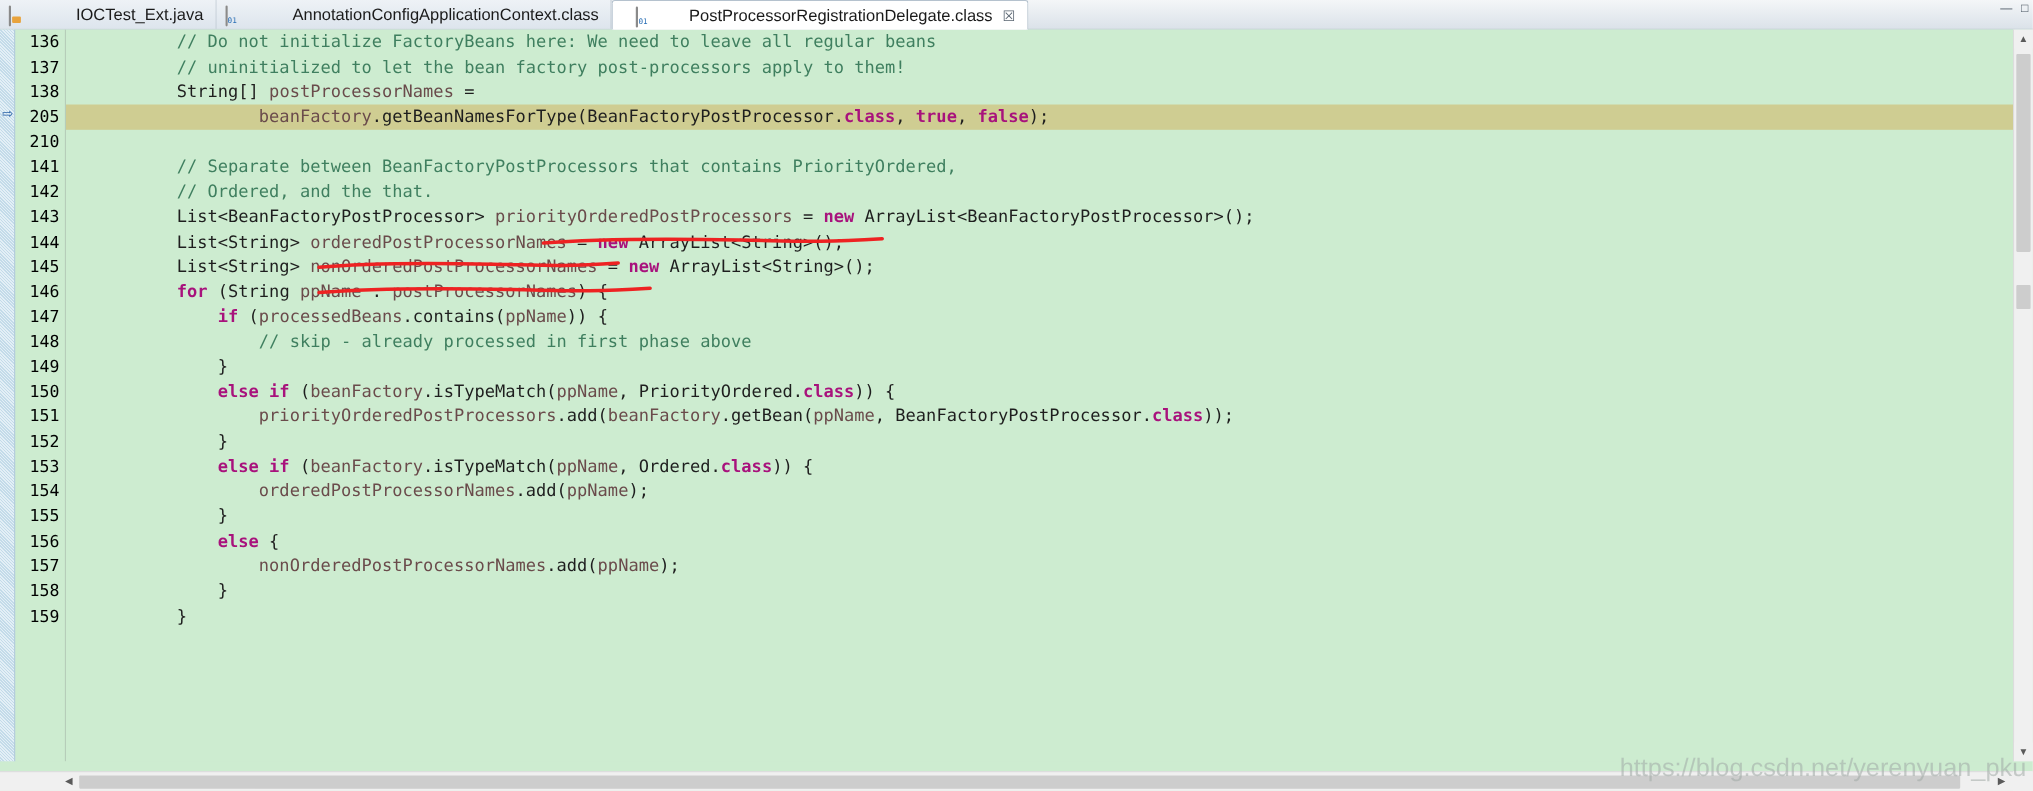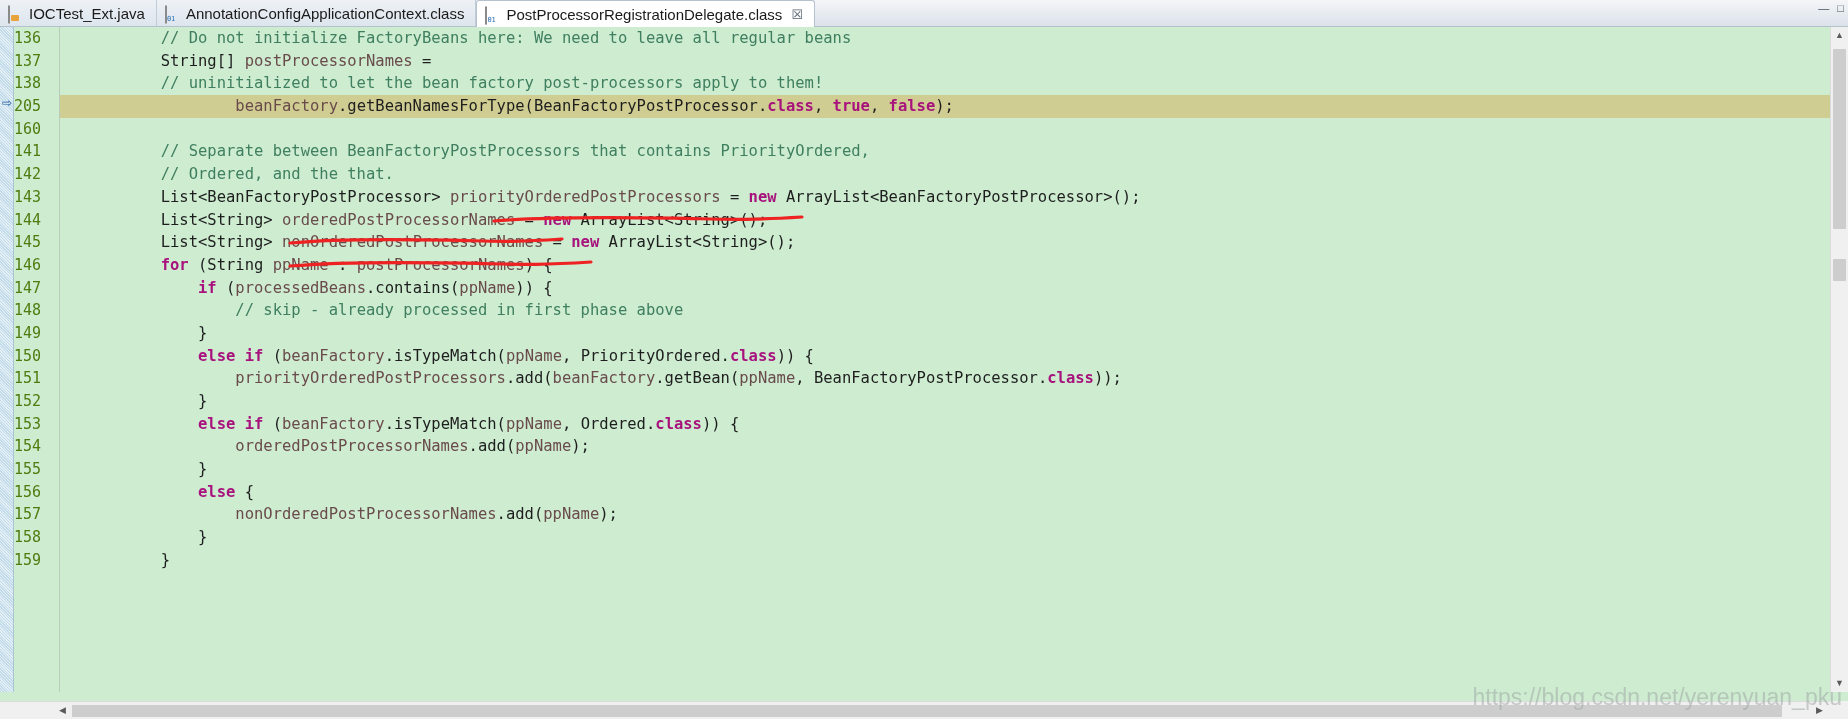--- a/index.html
+++ b/index.html
@@ -51,29 +51,30 @@
   }
   .tab.active {
     background: #ffffff;
     border-top: 1px solid #b5c2ce;
     border-left: 1px solid #b5c2ce;
     border-right: 1px solid #b5c2ce;
     border-radius: 3px 3px 0 0;
     height: 27px;
     margin-bottom: -1px;
     z-index: 3;
+    text-align: right;
   }
   .tab-icon {
     width: 15px; height: 15px;
     margin-right: 6px;
     flex: 0 0 auto;
     display: inline-block;
     position: relative;
   }
-  .tab-label { line-height: 1; }
+  .tab-label { line-height: 1; margin-left: 40px; }
   .tab-close {
     margin-left: 9px;
     font-size: 13px;
     color: #5a6672;
     line-height: 1;
     cursor: pointer;
   }
   .tabbar-filler { flex: 1 1 auto; height: 26px; }
 
   
@@ -133,25 +134,25 @@
     position: absolute;
     left: 14px; top: 0;
     width: 45px;
     height: 665px;
     background: #cdecd0;
     box-sizing: border-box;
   }
   .gutter-line {
     height: 22.7px;
     line-height: 22.7px;
-    text-align: left;
+    text-align: right;
     padding-right: 5px;
     font-family: "DejaVu Sans Mono", monospace;
     font-size: 15px;
-    color: #4d7c0f;
+    color: #000000;
     box-sizing: border-box;
     white-space: nowrap;
   }
 
   .gutter-sep {
     position: absolute;
     left: 59px; top: 0;
     width: 1px; height: 665px;
     background: #b6cdb9;
   }
@@ -341,21 +342,21 @@
 
     <div class="ann-ruler">
       <div class="ann-marker" style="top:70px;">⇨</div>
     </div>
 
     <div class="gutter" id="gutter">
         <div class="gutter-line">136</div>
         <div class="gutter-line">137</div>
         <div class="gutter-line">138</div>
         <div class="gutter-line">205</div>
-        <div class="gutter-line">160</div>
+        <div class="gutter-line">210</div>
         <div class="gutter-line">141</div>
         <div class="gutter-line">142</div>
         <div class="gutter-line">143</div>
         <div class="gutter-line">144</div>
         <div class="gutter-line">145</div>
         <div class="gutter-line">146</div>
         <div class="gutter-line">147</div>
         <div class="gutter-line">148</div>
         <div class="gutter-line">149</div>
         <div class="gutter-line">150</div>
@@ -366,22 +367,22 @@
         <div class="gutter-line">155</div>
         <div class="gutter-line">156</div>
         <div class="gutter-line">157</div>
         <div class="gutter-line">158</div>
         <div class="gutter-line">159</div>
       </div>
     <div class="gutter-sep"></div>
 
     <div class="code-area" id="codearea">
         <div class="code-line"><span>        </span><span class="t-comment">// Do not initialize FactoryBeans here: We need to leave all regular beans</span></div>
+        <div class="code-line"><span>        </span><span class="t-comment">// uninitialized to let the bean factory post-processors apply to them!</span></div>
         <div class="code-line"><span>        </span><span class="t-plain">String[] </span><span class="t-var">postProcessorNames</span><span class="t-plain"> =</span></div>
-        <div class="code-line"><span>        </span><span class="t-comment">// uninitialized to let the bean factory post-processors apply to them!</span></div>
         <div class="code-line highlight"><span>                </span><span class="t-var">beanFactory</span><span class="t-plain">.getBeanNamesForType(BeanFactoryPostProcessor.</span><span class="t-keyword">class</span><span class="t-plain">, </span><span class="t-keyword">true</span><span class="t-plain">, </span><span class="t-keyword">false</span><span class="t-plain">);</span></div>
         <div class="code-line"></div>
         <div class="code-line"><span>        </span><span class="t-comment">// Separate between BeanFactoryPostProcessors that contains PriorityOrdered,</span></div>
         <div class="code-line"><span>        </span><span class="t-comment">// Ordered, and the that.</span></div>
         <div class="code-line"><span>        </span><span class="t-plain">List&lt;BeanFactoryPostProcessor&gt; </span><span class="t-var">priorityOrderedPostProcessors</span><span class="t-plain"> = </span><span class="t-keyword">new</span><span class="t-plain"> ArrayList&lt;BeanFactoryPostProcessor&gt;();</span></div>
         <div class="code-line"><span>        </span><span class="t-plain">List&lt;String&gt; </span><span class="t-var">orderedPostProcessorNames</span><span class="t-plain"> = </span><span class="t-keyword">new</span><span class="t-plain"> ArrayList&lt;String&gt;();</span></div>
         <div class="code-line"><span>        </span><span class="t-plain">List&lt;String&gt; </span><span class="t-var">nonOrderedPostProcessorNames</span><span class="t-plain"> = </span><span class="t-keyword">new</span><span class="t-plain"> ArrayList&lt;String&gt;();</span></div>
         <div class="code-line"><span>        </span><span class="t-keyword">for</span><span class="t-plain"> (String </span><span class="t-var">ppName</span><span class="t-plain"> : </span><span class="t-var">postProcessorNames</span><span class="t-plain">) {</span></div>
         <div class="code-line"><span>            </span><span class="t-keyword">if</span><span class="t-plain"> (</span><span class="t-var">processedBeans</span><span class="t-plain">.contains(</span><span class="t-var">ppName</span><span class="t-plain">)) {</span></div>
         <div class="code-line"><span>                </span><span class="t-comment">// skip - already processed in first phase above</span></div>

